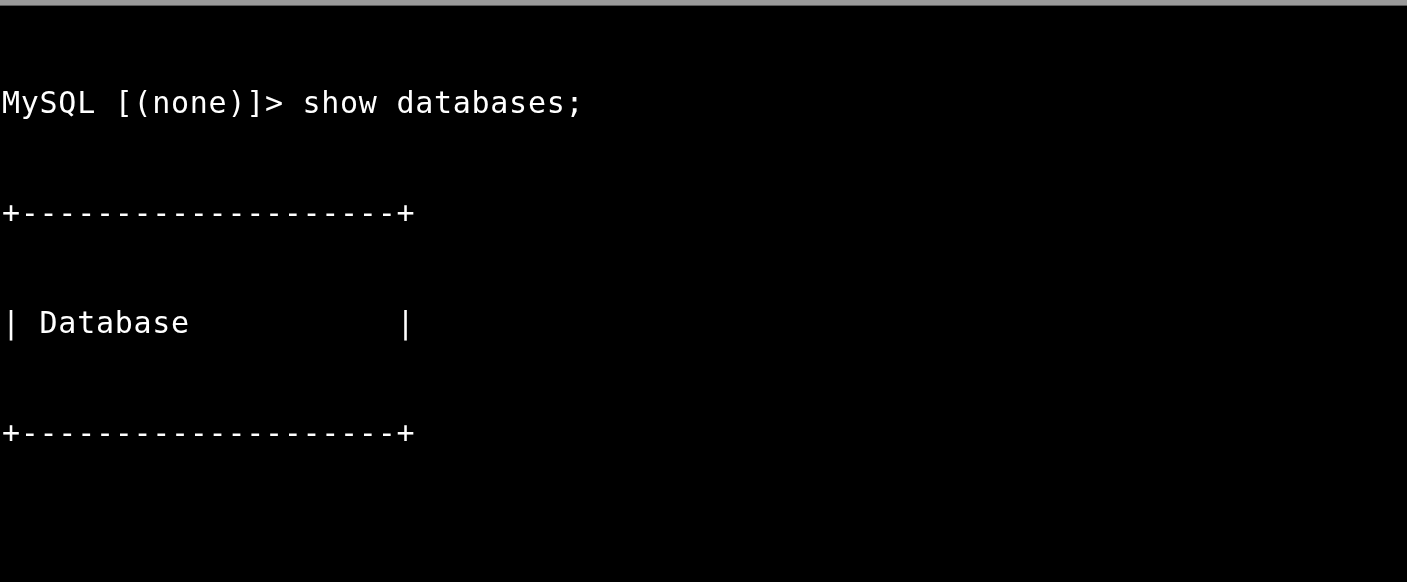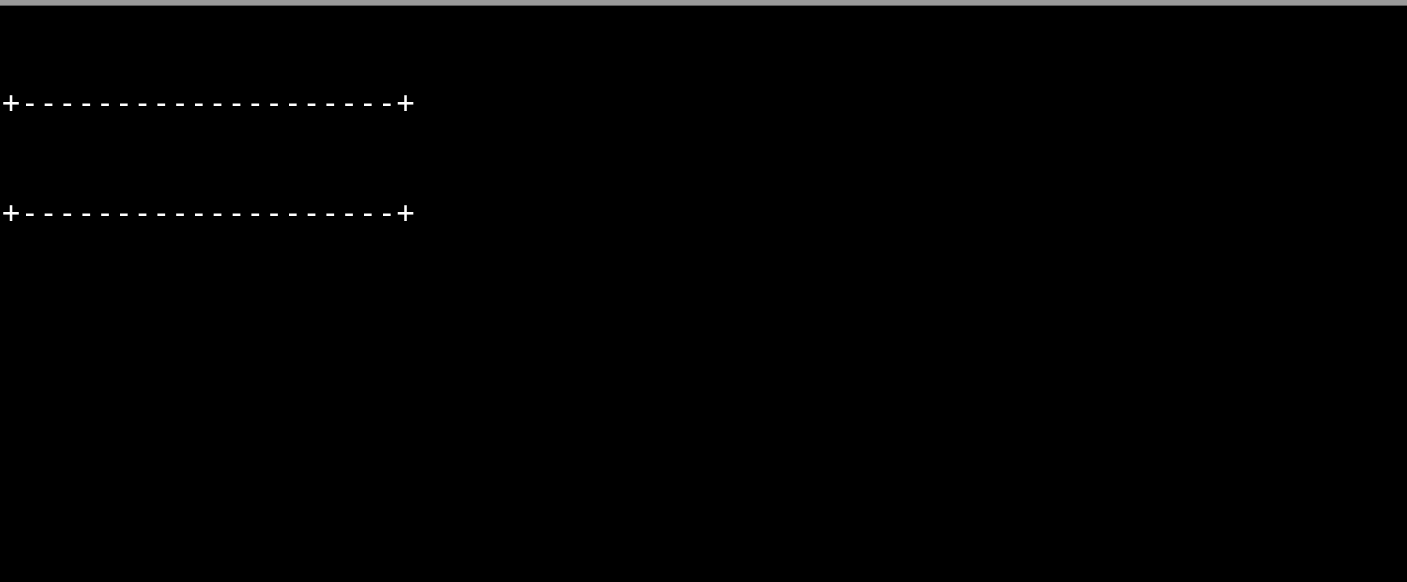--- a/index.html
+++ b/index.html
@@ -52,21 +52,23 @@
     white-space: pre;
   }
 </style>
 </head>
 <body>
 
 <div id="titlebar"></div>
 
 <div id="terminal">
   <div id="screen">
+    <span class="line">MySQL [(none)]&gt; show databases;</span>
     <span class="line">+--------------------+</span>
+    <span class="line">| Database           |</span>
     <span class="line">+--------------------+</span>
     
     
     
     
     
     
     
     
     

